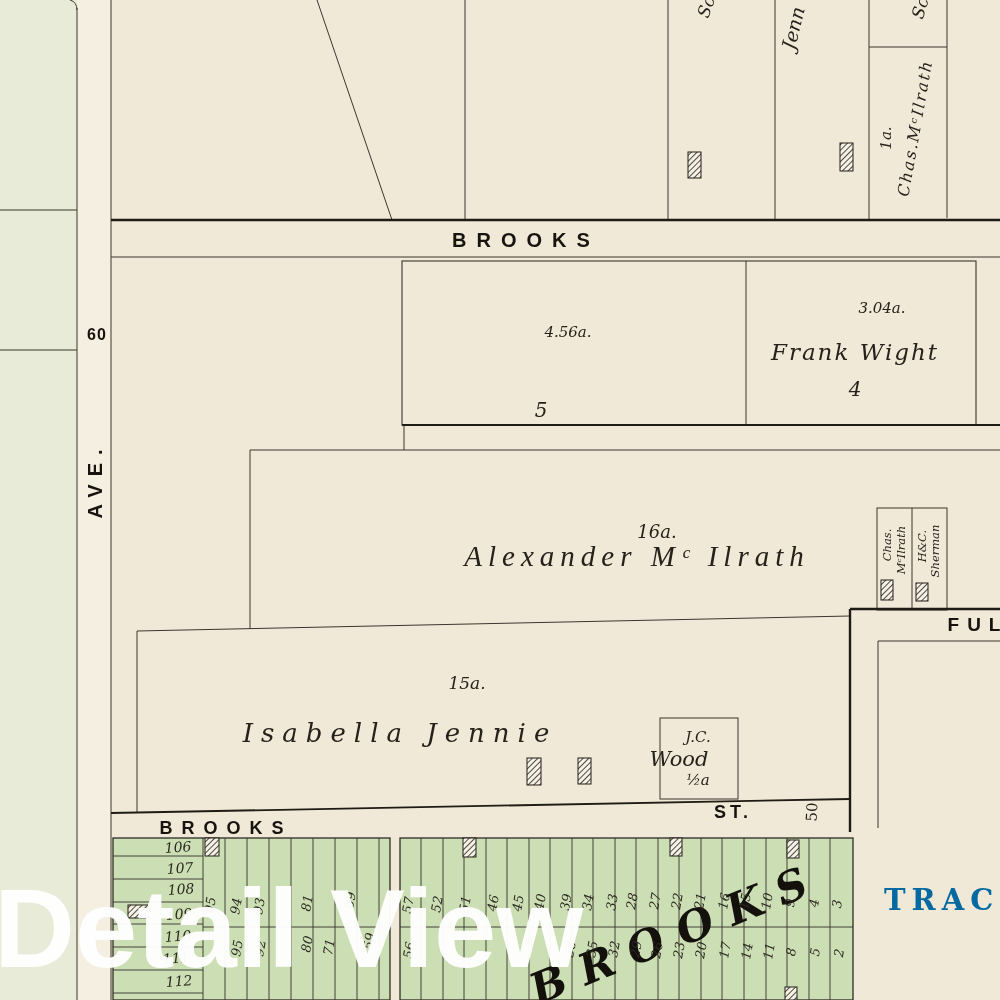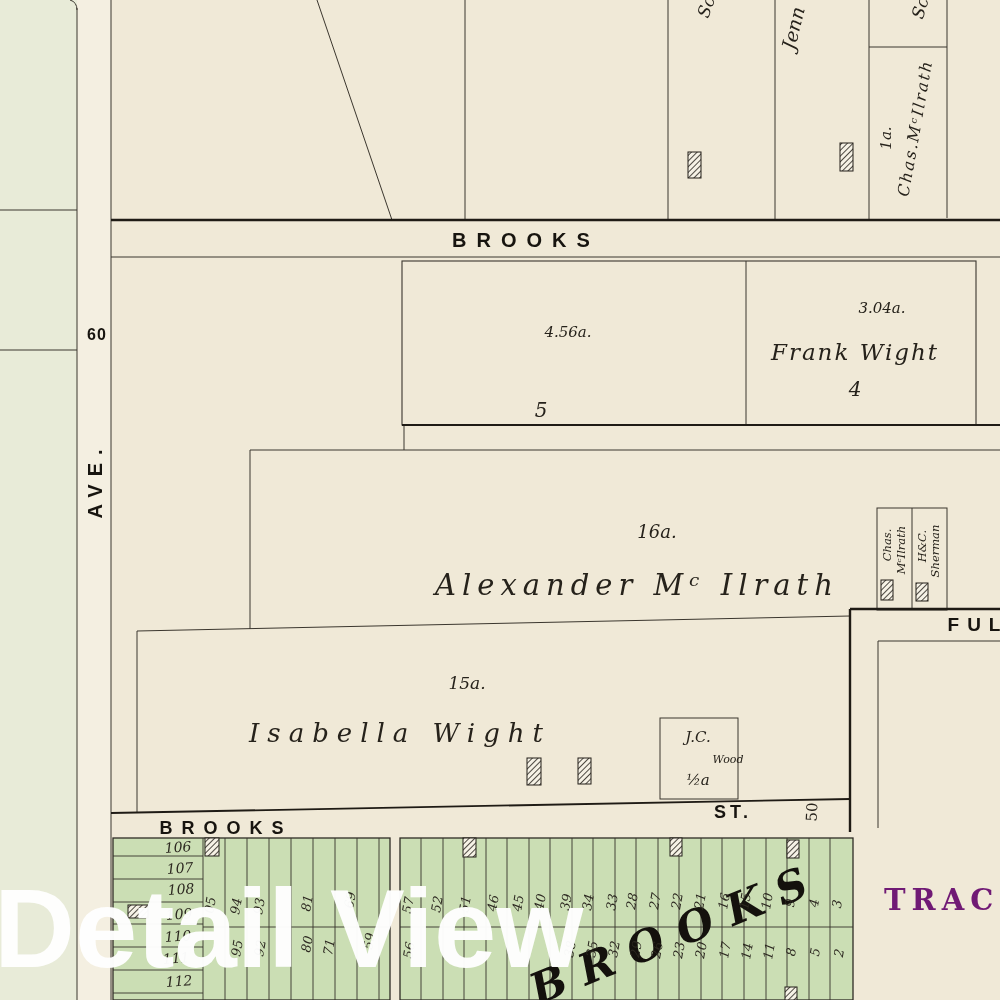--- a/index.html
+++ b/index.html
@@ -160,42 +160,42 @@
   <div class="lbl" style="left:812px;top:812px;font-size:15px;transform:translate(-50%,-50%) rotate(-87deg);">50</div>
 
   <div class="lbl script" style="left:568px;top:332px;font-size:15px;">4.56a.</div>
   <div class="lbl script" style="left:541px;top:410px;font-size:20px;">5</div>
 
   <div class="lbl script" style="left:882px;top:308px;font-size:15px;">3.04a.</div>
   <div class="lbl script" style="left:855px;top:352px;font-size:23px;letter-spacing:2px;text-align:right;">Frank Wight</div>
   <div class="lbl script" style="left:855px;top:389px;font-size:20px;">4</div>
 
   <div class="lbl script" style="left:657px;top:531px;font-size:18px;">16a.</div>
-  <div class="lbl script" style="left:637px;top:585px;font-size:29px;letter-spacing:6px;">Alexander Mᶜ Ilrath</div>
+  <div class="lbl script" style="left:637px;top:556px;font-size:29px;letter-spacing:6px;font-family:Liberation Serif, serif;">Alexander Mᶜ Ilrath</div>
 
   <div class="lbl script" style="left:467px;top:683px;font-size:17px;">15a.</div>
-  <div class="lbl script" style="left:400px;top:733px;font-size:26px;letter-spacing:8px;">Isabella Wight</div>
+  <div class="lbl script" style="left:400px;top:733px;font-size:26px;letter-spacing:8px;">Isabella Jennie</div>
 
   <div class="lbl script" style="left:698px;top:737px;font-size:15px;">J.C.</div>
-  <div class="lbl script" style="left:728px;top:759px;font-size:11px;">Wood</div>
+  <div class="lbl script" style="left:679px;top:759px;font-size:21px;">Wood</div>
   <div class="lbl script" style="left:698px;top:780px;font-size:15px;">½a</div>
 
   <div class="lbl script" style="left:886px;top:138px;font-size:15px;transform:translate(-50%,-50%) rotate(-90deg);">1a.</div>
   <div class="lbl script" style="left:915px;top:128px;font-size:16px;letter-spacing:2px;transform:translate(-50%,-50%) rotate(-80deg);">Chas.MᶜIlrath</div>
   <div class="lbl script" style="left:793px;top:28px;font-size:19px;transform:translate(-50%,-50%) rotate(-76deg);">Jenn</div>
   <div class="lbl script" style="left:706px;top:7px;font-size:17px;transform:translate(-50%,-50%) rotate(-70deg);">Sc</div>
   <div class="lbl script" style="left:920px;top:8px;font-size:17px;transform:translate(-50%,-50%) rotate(-72deg);">Sc</div>
 
   <div class="lbl script" style="left:887px;top:545px;font-size:11.5px;transform:translate(-50%,-50%) rotate(-90deg);">Chas.</div>
   <div class="lbl script" style="left:901px;top:550px;font-size:11.5px;transform:translate(-50%,-50%) rotate(-90deg);">MᶜIlrath</div>
   <div class="lbl script" style="left:922px;top:546px;font-size:11.5px;transform:translate(-50%,-50%) rotate(-90deg);">H&amp;C.</div>
   <div class="lbl script" style="left:935px;top:551px;font-size:11.5px;transform:translate(-50%,-50%) rotate(-90deg);">Sherman</div>
 
   <div class="lbl" style="left:676px;top:933px;font-size:43px;font-weight:bold;font-style:italic;letter-spacing:16px;color:#14110d;transform:translate(-50%,-50%) rotate(-22deg);">BROOKS</div>
-  <div class="lbl" style="left:884px;top:900px;font-size:29px;font-weight:bold;letter-spacing:6px;color:#701a75;transform:translate(0,-50%);">TRAC</div>
+  <div class="lbl" style="left:884px;top:900px;font-size:29px;font-weight:bold;letter-spacing:6px;color:#0369a1;transform:translate(0,-50%);">TRAC</div>
 
   <div id="lots">
       <div class="lotnum" style="left: 178px; top: 847px; font-size: 14px; transform: translate(-50%, -50%) rotate(-4deg);">106</div>
       <div class="lotnum" style="left: 180px; top: 868px; font-size: 14px; transform: translate(-50%, -50%) rotate(-4deg);">107</div>
       <div class="lotnum" style="left: 181px; top: 889px; font-size: 14px; transform: translate(-50%, -50%) rotate(-4deg);">108</div>
       <div class="lotnum" style="left: 179px; top: 914px; font-size: 14px; transform: translate(-50%, -50%) rotate(-4deg);">109</div>
       <div class="lotnum" style="left: 178px; top: 936px; font-size: 14px; transform: translate(-50%, -50%) rotate(-4deg);">110</div>
       <div class="lotnum" style="left: 176px; top: 958px; font-size: 14px; transform: translate(-50%, -50%) rotate(-4deg);">111</div>
       <div class="lotnum" style="left: 179px; top: 981px; font-size: 14px; transform: translate(-50%, -50%) rotate(-4deg);">112</div>
       <div class="lotnum" style="left: 210px; top: 905px; font-size: 13px; transform: translate(-50%, -50%) rotate(-80deg);">05</div>

